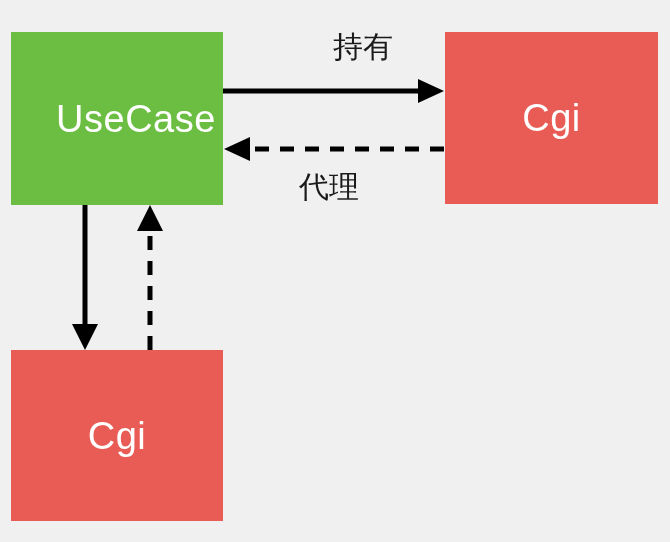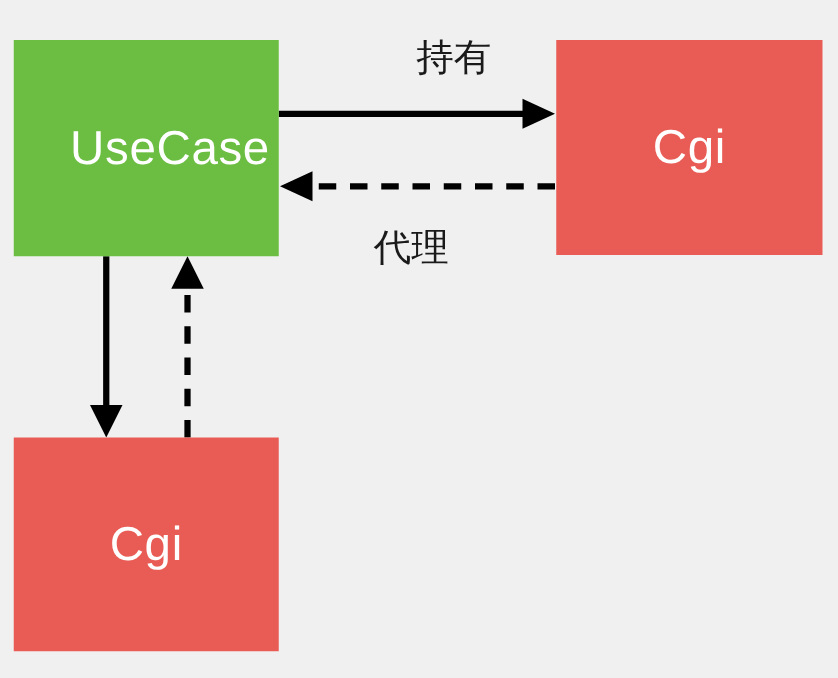--- a/index.html
+++ b/index.html
@@ -63,21 +63,21 @@
     user-select: none;
     font-family: "DejaVu Sans", "Liberation Sans", sans-serif;
   }
   #label-hold {
     left: 299px;
     top: 32px;
     margin-left: 34px;
   }
   #label-proxy {
     left: 299px;
-    top: 184px;
+    top: 172px;
   }
   svg#edges {
     position: absolute;
     left: 0;
     top: 0;
     width: 670px;
     height: 542px;
     overflow: visible;
     pointer-events: none;
   }

